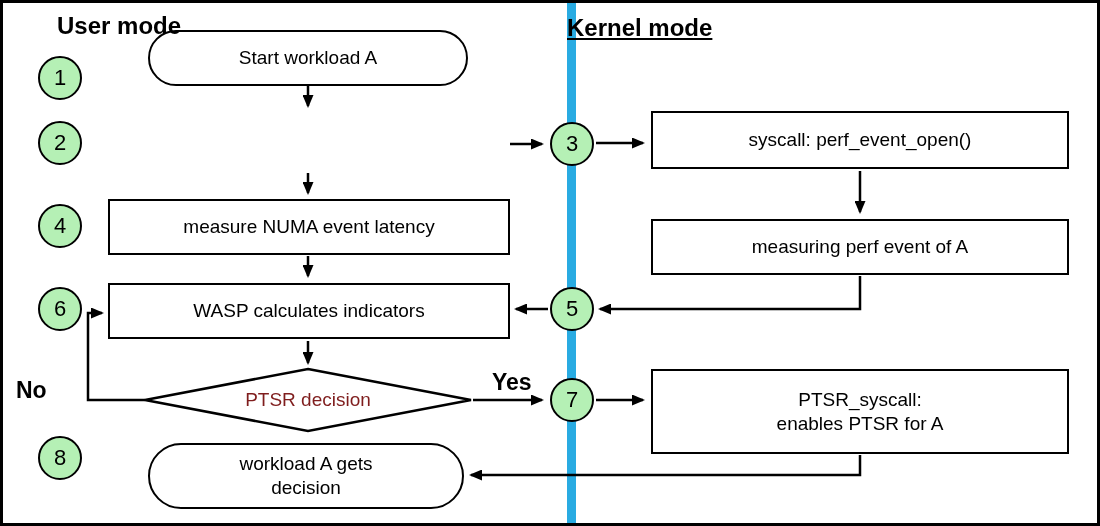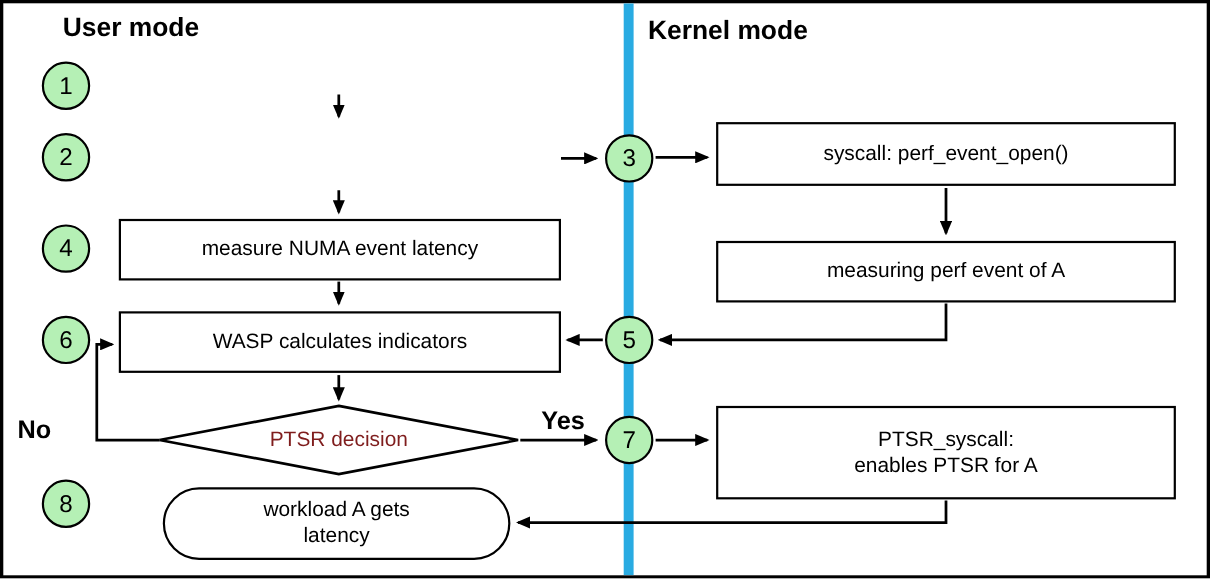--- a/index.html
+++ b/index.html
@@ -128,37 +128,40 @@
     <path d="M593,397 L640,397" stroke="#000" stroke-width="2.5" fill="none" marker-end="url(#ah)"></path>
 
     <path d="M142,397 L85,397 L85,310 L99,310" stroke="#000" stroke-width="2.5" fill="none" marker-end="url(#ah)"></path>
 
     <path d="M857,452 L857,472 L468,472" stroke="#000" stroke-width="2.5" fill="none" marker-end="url(#ah)"></path>
 
     <polygon points="305,366 468,397 305,428 142,397" fill="#ffffff" stroke="#000000" stroke-width="2.5"></polygon>
   </svg>
 
   <div class="zone-label" style="left:10px; top:9px;margin-left:44px;">User mode</div>
-  <div class="zone-label" style="left:586px; top:11px;">Kernel mode</div>
+  <div class="zone-label" style="left:564px; top:11px;text-decoration:underline;">Kernel mode</div>
 
+  <div class="node stadium" style="left:145px; top:27px; width:320px; height:56px;">
+    <span>Start workload A</span>
+  </div>
 
 
   <div class="node" style="left:105px; top:196px; width:402px; height:56px;">
     <span>measure NUMA event latency</span>
   </div>
 
   <div class="node" style="left:105px; top:280px; width:402px; height:56px;text-align:right;">
     <span>WASP calculates indicators</span>
   </div>
 
   <div class="diamond-text">PTSR decision</div>
 
   <div class="node stadium" style="left:145px; top:440px; width:316px; height:66px;">
     <span>workload A gets</span>
-    <span>latency</span>
+    <span>decision</span>
   </div>
 
   <div class="node" style="left:648px; top:108px; width:418px; height:58px;">
     <span>syscall: perf_event_open()</span>
   </div>
 
   <div class="node" style="left:648px; top:216px; width:418px; height:56px;">
     <span>measuring perf event of A</span>
   </div>
 

